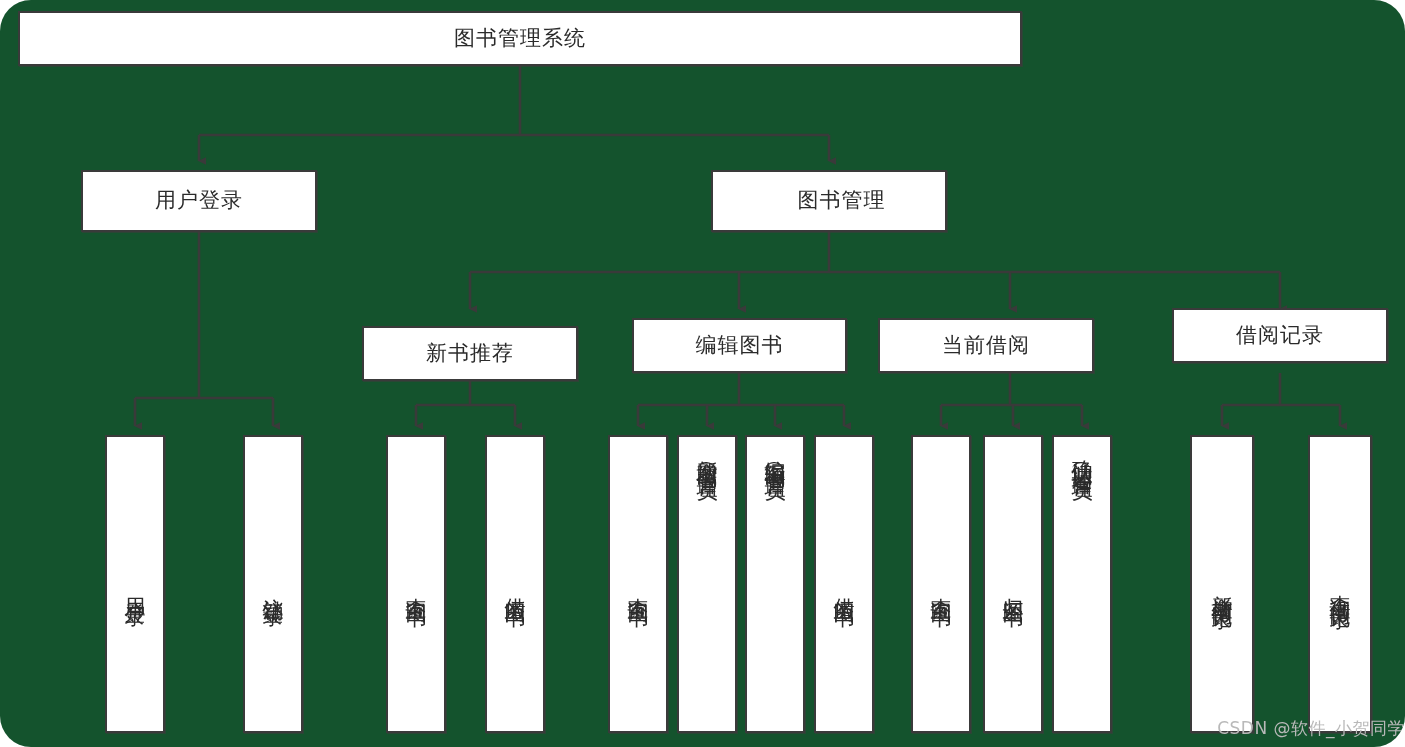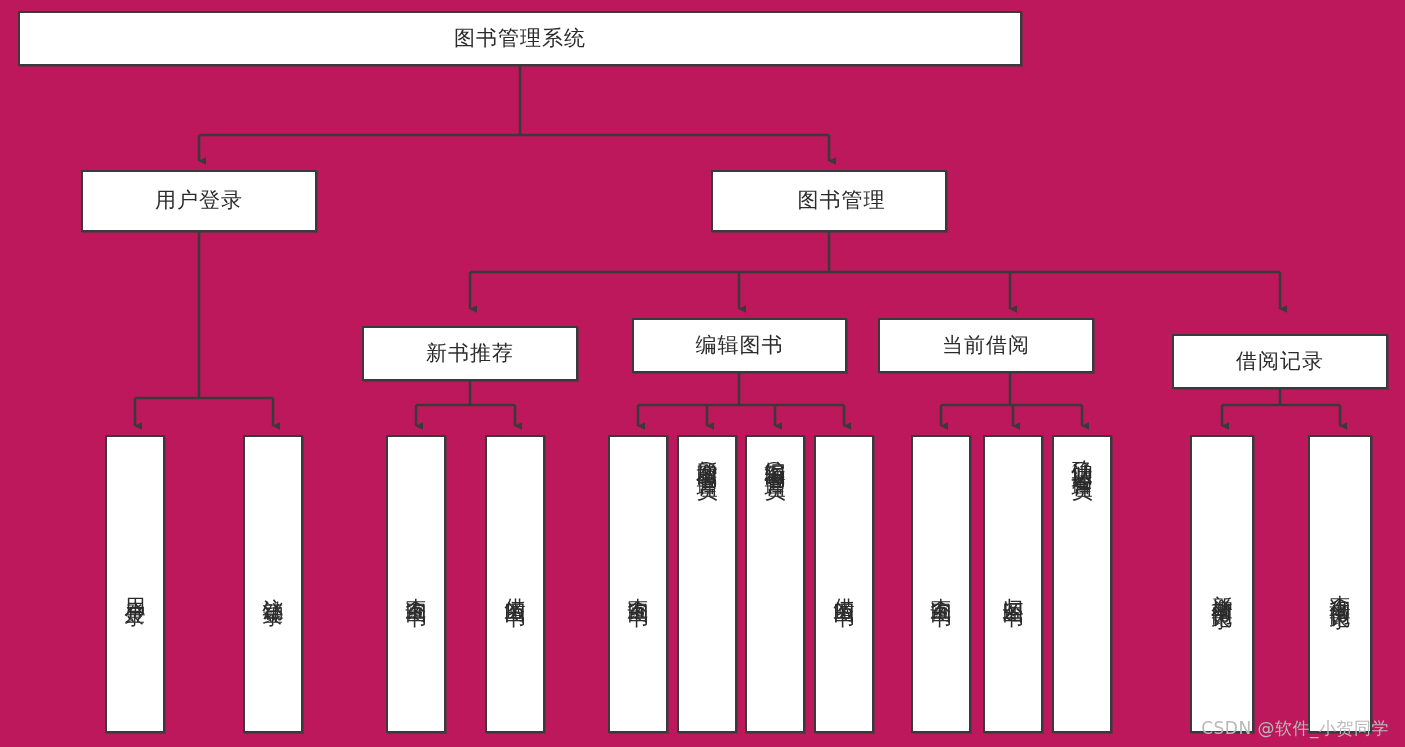--- a/index.html
+++ b/index.html
@@ -7,22 +7,23 @@
     padding: 0;
     background: #ffffff;
   }
   body {
     font-family: "DejaVu Sans", "Liberation Sans", sans-serif;
   }
   #canvas {
     position: relative;
     width: 1405px;
     height: 747px;
-    background: #be185d;
+    background: #14532d;
     overflow: hidden;
+    border-radius: 31px;
   }
   #wires {
     position: absolute;
     left: 0;
     top: 0;
     width: 1405px;
     height: 747px;
   }
   .node {
     position: absolute;
@@ -53,21 +54,21 @@
     color: #2b2b2b;
     letter-spacing: 3px;
     line-height: 1.05;
     white-space: nowrap;
   }
   .node-v.center .vlabel {
     margin-top: 0;
   }
   #watermark {
     position: absolute;
-    right: 16px;
+    right: 0;
     bottom: 7px;
     font-size: 17px;
     color: #b9b9b9;
     letter-spacing: 0.5px;
     white-space: nowrap;
     pointer-events: none;
   }
 </style>
 </head>
 <body>
@@ -129,21 +130,21 @@
       </div>
       <div class="node " style="left: 362px; top: 326px; width: 216px; height: 55px;">
         <span class="node-h">新书推荐</span>
       </div>
       <div class="node " style="left: 632px; top: 318px; width: 215px; height: 55px;">
         <span class="node-h">编辑图书</span>
       </div>
       <div class="node " style="left: 878px; top: 318px; width: 216px; height: 55px; text-align: center;">
         <span class="node-h">当前借阅</span>
       </div>
-      <div class="node " style="left: 1172px; top: 334px; width: 216px; height: 55px;">
+      <div class="node " style="left: 1172px; top: 308px; width: 216px; height: 55px;">
         <span class="node-h">借阅记录</span>
       </div>
       <div class="node node-v center" style="left: 105px; top: 435px; width: 60px; height: 298px; align-items: center;">
         <span class="vlabel">用户登录</span>
       </div>
       <div class="node node-v center" style="left: 243px; top: 435px; width: 60px; height: 298px; align-items: center;">
         <span class="vlabel">注销登录</span>
       </div>
       <div class="node node-v center" style="left: 386px; top: 435px; width: 60px; height: 298px; align-items: center;">
         <span class="vlabel">查询图书</span>

